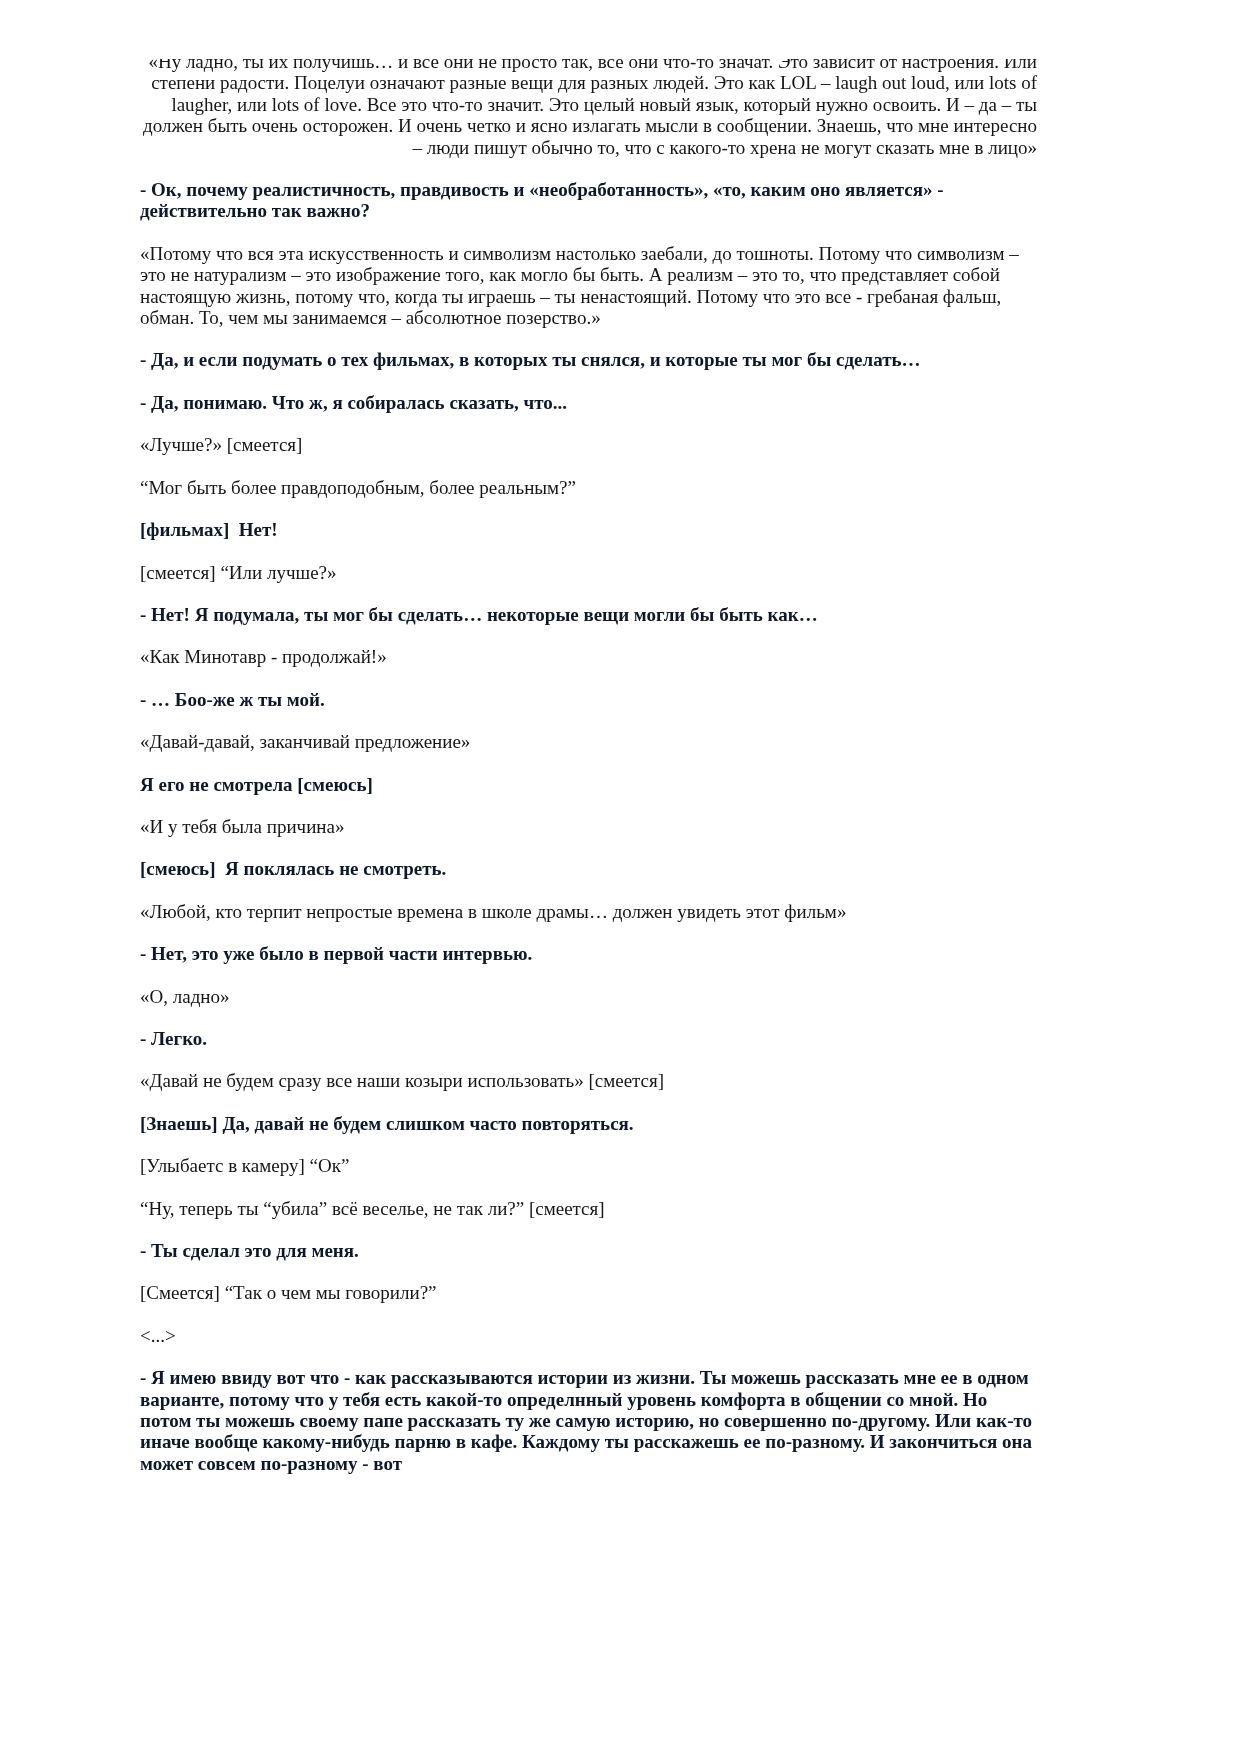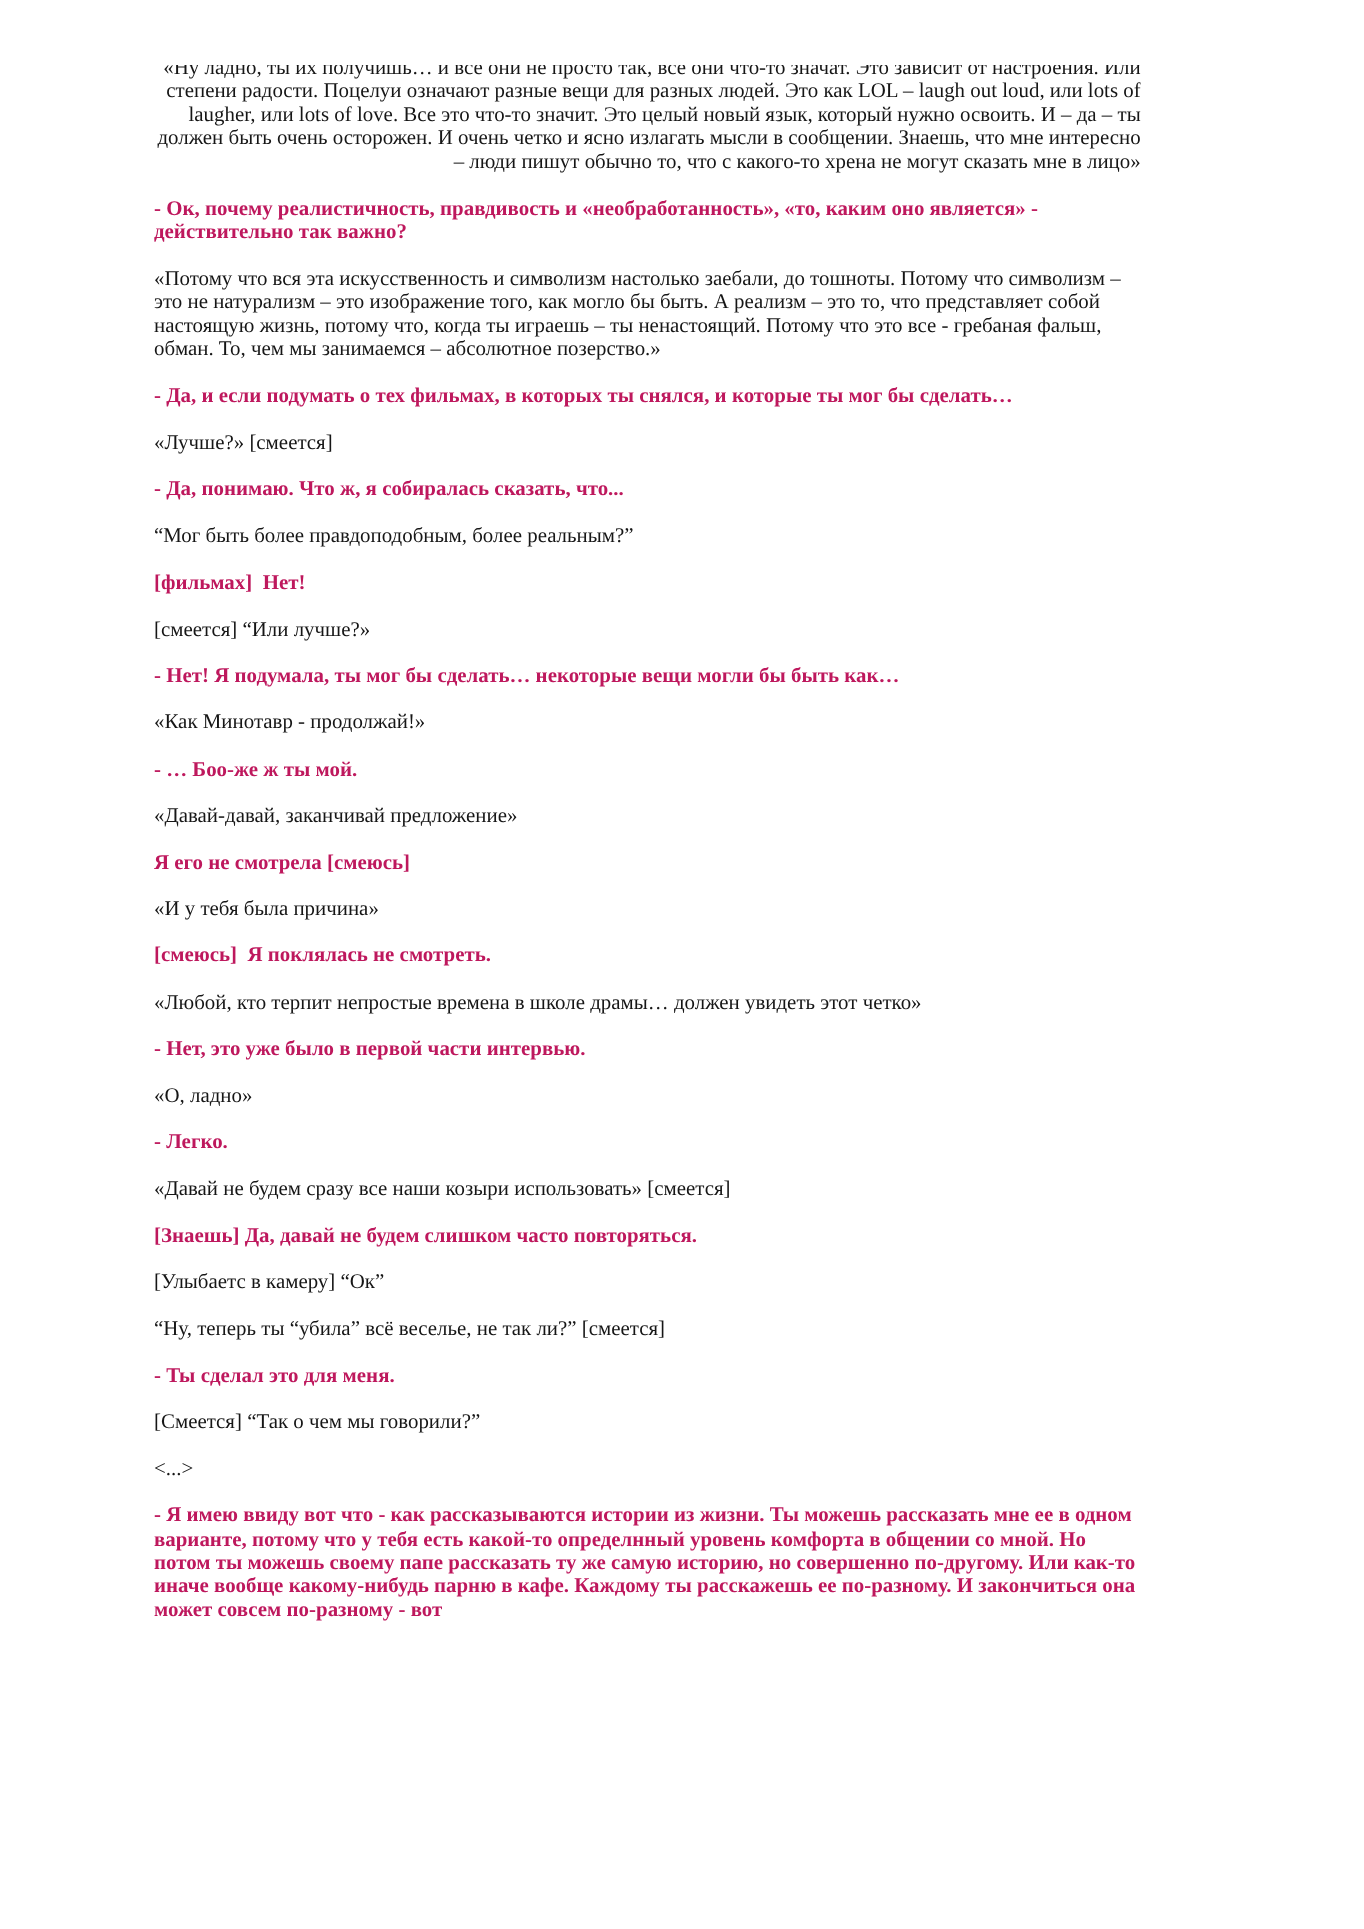--- a/index.html
+++ b/index.html
@@ -24,21 +24,21 @@
     line-height: 21.4px;
     color: #161616;
     text-align: left;
   }
   p.para {
     margin: 0 0 21px 0;
     white-space: pre-wrap;
   }
   p.bold {
     font-weight: bold;
-    color: #be185d;
+    color: #0f172a;
   }
   
   .cut-top {
     overflow: hidden;
     text-align: right;
   }
   .cut-top p.para {
     margin-top: -8px;
   }
 </style>
@@ -46,33 +46,33 @@
 <body>
 
 <div class="page">
   <div class="content">
       <div class="cut-top">
         <p class="para regular">«Ну ладно, ты их получишь… и все они не просто так, все они что-то значат. Это зависит от настроения. Или степени радости. Поцелуи означают разные вещи для разных людей. Это как LOL – laugh out loud, или lots of laugher, или lots of love. Все это что-то значит. Это целый новый язык, который нужно освоить. И – да – ты должен быть очень осторожен. И очень четко и ясно излагать мысли в сообщении. Знаешь, что мне интересно – люди пишут обычно то, что с какого-то хрена не могут сказать мне в лицо»</p>
       </div>
       <p class="para bold">- Ок, почему реалистичность, правдивость и «необработанность», «то, каким оно является» - действительно так важно?</p>
       <p class="para regular">«Потому что вся эта искусственность и символизм настолько заебали, до тошноты. Потому что символизм – это не натурализм – это изображение того, как могло бы быть. А реализм – это то, что представляет собой настоящую жизнь, потому что, когда ты играешь – ты ненастоящий. Потому что это все - гребаная фальш, обман. То, чем мы занимаемся – абсолютное позерство.»</p>
       <p class="para bold">- Да, и если подумать о тех фильмах, в которых ты снялся, и которые ты мог бы сделать…</p>
+      <p class="para bold">- Да, понимаю. Что ж, я собиралась сказать, что...</p>
       <p class="para regular">«Лучше?» [смеется]</p>
-      <p class="para bold">- Да, понимаю. Что ж, я собиралась сказать, что...</p>
       <p class="para regular">“Мог быть более правдоподобным, более реальным?”</p>
       <p class="para bold">[фильмах]  Нет!</p>
       <p class="para regular">[смеется] “Или лучше?»</p>
       <p class="para bold">- Нет! Я подумала, ты мог бы сделать… некоторые вещи могли бы быть как…</p>
       <p class="para regular">«Как Минотавр - продолжай!»</p>
       <p class="para bold">- … Боо-же ж ты мой.</p>
       <p class="para regular">«Давай-давай, заканчивай предложение»</p>
       <p class="para bold">Я его не смотрела [смеюсь]</p>
       <p class="para regular">«И у тебя была причина»</p>
       <p class="para bold">[смеюсь]  Я поклялась не смотреть.</p>
-      <p class="para regular">«Любой, кто терпит непростые времена в школе драмы… должен увидеть этот четко»</p>
+      <p class="para regular">«Любой, кто терпит непростые времена в школе драмы… должен увидеть этот фильм»</p>
       <p class="para bold">- Нет, это уже было в первой части интервью.</p>
       <p class="para regular">«О, ладно»</p>
       <p class="para bold">- Легко.</p>
       <p class="para regular">«Давай не будем сразу все наши козыри использовать» [смеется]</p>
       <p class="para bold">[Знаешь] Да, давай не будем слишком часто повторяться.</p>
       <p class="para regular">[Улыбаетс в камеру] “Ок”</p>
       <p class="para regular">“Ну, теперь ты “убила” всё веселье, не так ли?” [смеется]</p>
       <p class="para bold">- Ты сделал это для меня.</p>
       <p class="para regular">[Смеется] “Так о чем мы говорили?”</p>
       <p class="para regular">&lt;...&gt;</p>

